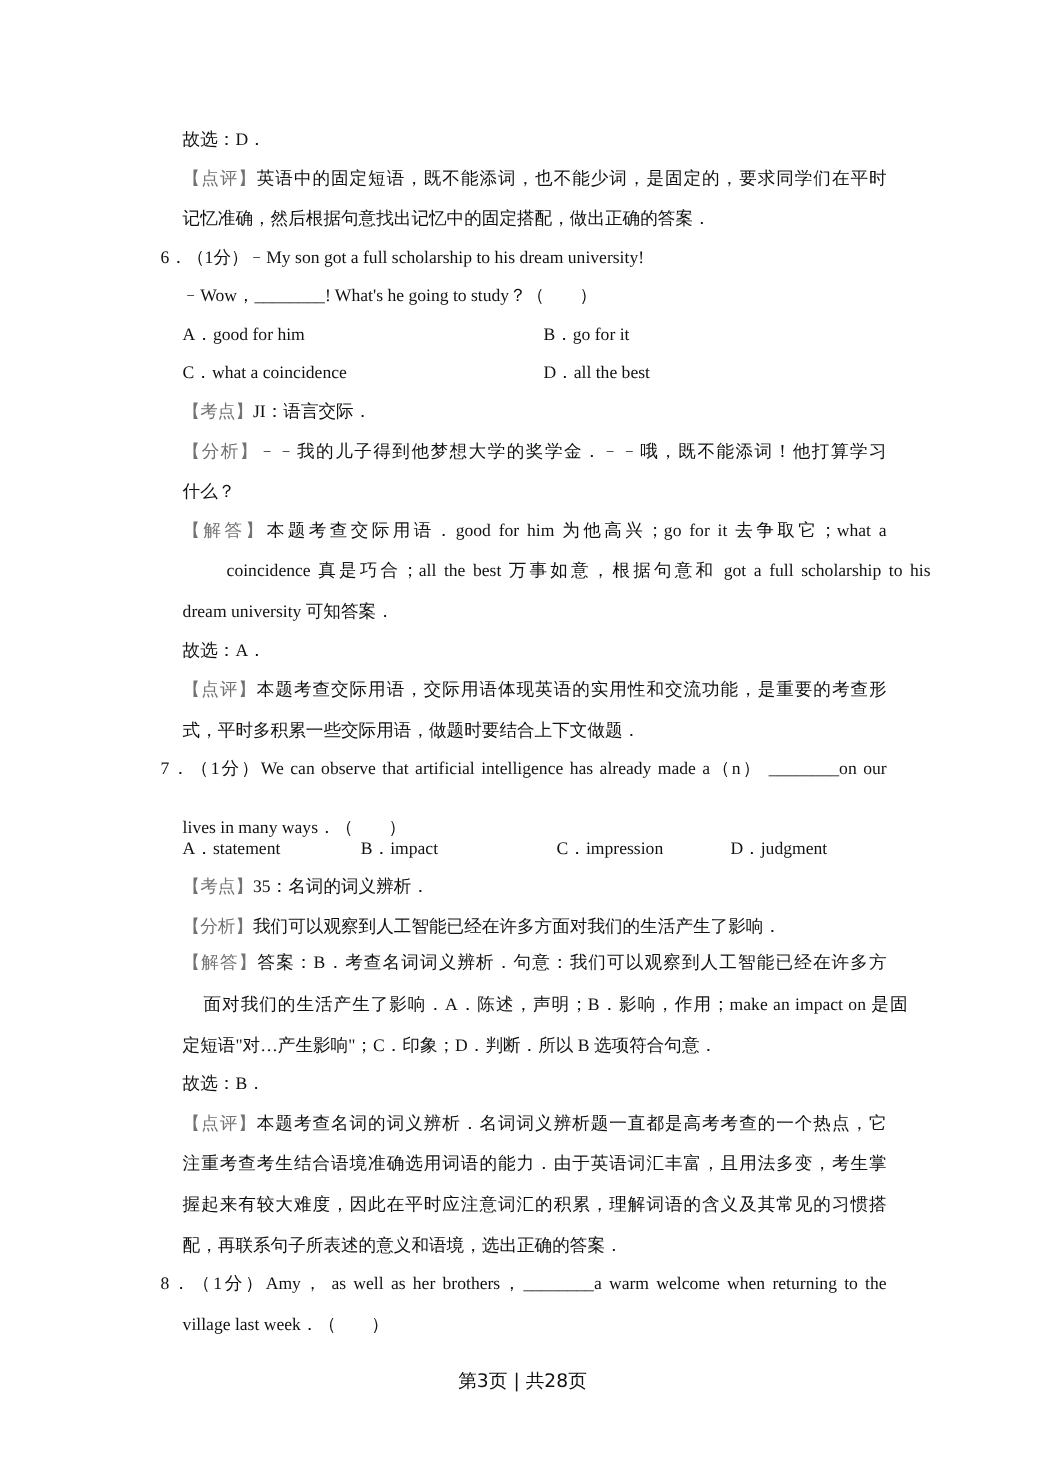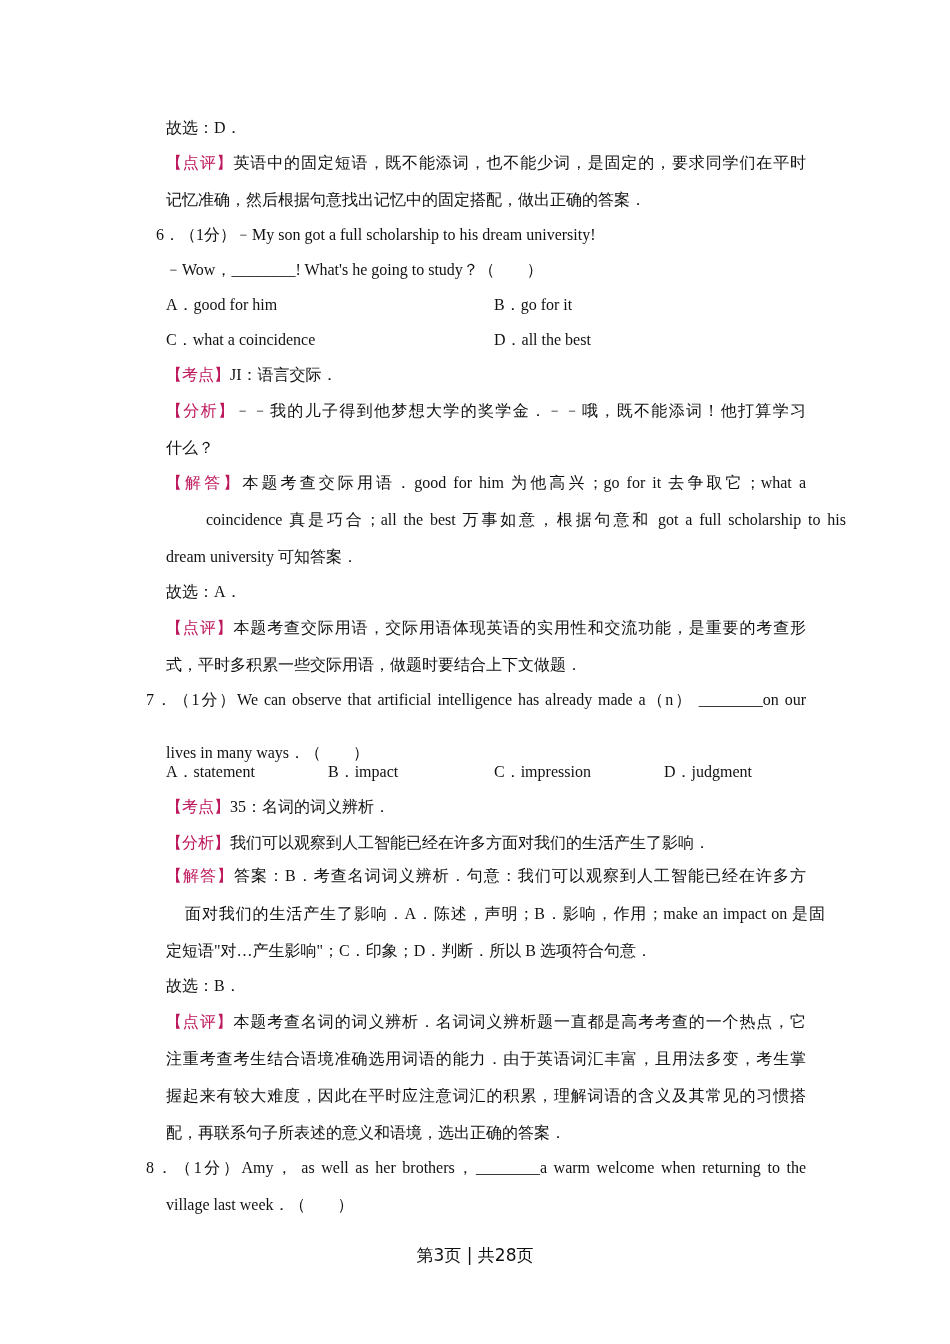--- a/index.html
+++ b/index.html
@@ -1,54 +1,54 @@
 <!DOCTYPE html>
 <html><head>
 <meta charset="utf-8">
 <style>
   html, body { margin: 0; padding: 0; background: #ffffff; }
   body { width: 950px; height: 1344px; position: relative; overflow: hidden;
          font-family: "Liberation Serif", "DejaVu Serif", serif; color: #111; }
   .line { position: absolute; font-size: 16px; line-height: 20px; white-space: nowrap; }
   .just { text-align: justify; text-align-last: justify; width: 640px; }
-  .tag { color: #be185d; margin-top: 22px; }
+  .tag { color: #737373; margin-top: 22px; }
   .opt { position: absolute; font-size: 16px; line-height: 20px; white-space: nowrap; }
   .footer { position: absolute; top: 1244px; left: 0; width: 950px; text-align: center;
             font-family: "DejaVu Sans", sans-serif; font-size: 17px; color: #111; }
 </style>
 </head>
 <body>
 
 <div>
 
   <div class="line" style="top:118px;left:166px;">故选：D．</div>
   <div class="line just" style="top:153px;left:166px;"><span class="tag">【点评】</span><span>英语中的固定短语，既不能添词，也不能少词，是固定的，要求同学们在平时</span></div>
   <div class="line" style="top:190px;left:166px;">记忆准确，然后根据句意找出记忆中的固定搭配，做出正确的答案．</div>
 
-  <div class="line" style="top:225px;left:156px;"><span>6．</span><span>（1分）</span><span>﹣My son got a full scholarship to his dream university!</span></div>
+  <div class="line" style="top:225px;left:146px;"><span>6．</span><span>（1分）</span><span>﹣My son got a full scholarship to his dream university!</span></div>
   <div class="line" style="top:260px;left:166px;">﹣Wow，________! What's he going to study？（　　）</div>
   <div class="opt" style="top:295px;left:166px;">A．good for him</div>
   <div class="opt" style="top:295px;left:494px;">B．go for it</div>
   <div class="opt" style="top:330px;left:166px;">C．what a coincidence</div>
   <div class="opt" style="top:330px;left:494px;">D．all the best</div>
   <div class="line" style="top:365px;left:166px;"><span class="tag">【考点】</span><span>JI：语言交际．</span></div>
   <div class="line just" style="top:401px;left:166px;"><span class="tag">【分析】</span><span>﹣﹣我的儿子得到他梦想大学的奖学金．﹣﹣哦，既不能添词！他打算学习</span></div>
   <div class="line" style="top:438px;left:166px;">什么？</div>
   <div class="line just" style="top:473px;left:166px;"><span class="tag">【解答】</span><span>本题考查交际用语．good for him 为他高兴；go for it 去争取它；what a</span></div>
   <div class="line just" style="top:510px;left:166px;margin-left:40px;">coincidence 真是巧合；all the best 万事如意，根据句意和 got a full scholarship to his</div>
   <div class="line" style="top:547px;left:166px;">dream university 可知答案．</div>
   <div class="line" style="top:582px;left:166px;">故选：A．</div>
   <div class="line just" style="top:618px;left:166px;"><span class="tag">【点评】</span><span>本题考查交际用语，交际用语体现英语的实用性和交流功能，是重要的考查形</span></div>
   <div class="line" style="top:655px;left:166px;">式，平时多积累一些交际用语，做题时要结合上下文做题．</div>
 
   <div class="line" style="top:690px;left:146px;width:660px;text-align:justify;text-align-last:justify;"><span>7．</span><span>（1分）</span><span>We can observe that artificial intelligence has already made a（n） ________on our</span></div>
   <div class="line" style="top:727px;left:166px;margin-top:16px;">lives in many ways．（　　）</div>
   <div class="opt" style="top:762px;left:166px;">A．statement</div>
   <div class="opt" style="top:762px;left:328px;">B．impact</div>
-  <div class="opt" style="top:762px;left:494px;">C．impression</div>
+  <div class="opt" style="top:762px;left:506px;">C．impression</div>
   <div class="opt" style="top:762px;left:664px;">D．judgment</div>
   <div class="line" style="top:797px;left:166px;"><span class="tag">【考点】</span><span>35：名词的词义辨析．</span></div>
   <div class="line" style="top:833px;left:166px;"><span class="tag">【分析】</span><span>我们可以观察到人工智能已经在许多方面对我们的生活产生了影响．</span></div>
   <div class="line just" style="top:866px;left:166px;"><span class="tag">【解答】</span><span>答案：B．考查名词词义辨析．句意：我们可以观察到人工智能已经在许多方</span></div>
   <div class="line just" style="top:904px;left:166px;margin-left:19px;">面对我们的生活产生了影响．A．陈述，声明；B．影响，作用；make an impact on 是固</div>
   <div class="line" style="top:941px;left:166px;">定短语"对…产生影响"；C．印象；D．判断．所以 B 选项符合句意．</div>
   <div class="line" style="top:976px;left:166px;">故选：B．</div>
   <div class="line just" style="top:1012px;left:166px;"><span class="tag">【点评】</span><span>本题考查名词的词义辨析．名词词义辨析题一直都是高考考查的一个热点，它</span></div>
   <div class="line just" style="top:1049px;left:166px;">注重考查考生结合语境准确选用词语的能力．由于英语词汇丰富，且用法多变，考生掌</div>
   <div class="line just" style="top:1086px;left:166px;">握起来有较大难度，因此在平时应注意词汇的积累，理解词语的含义及其常见的习惯搭</div>

